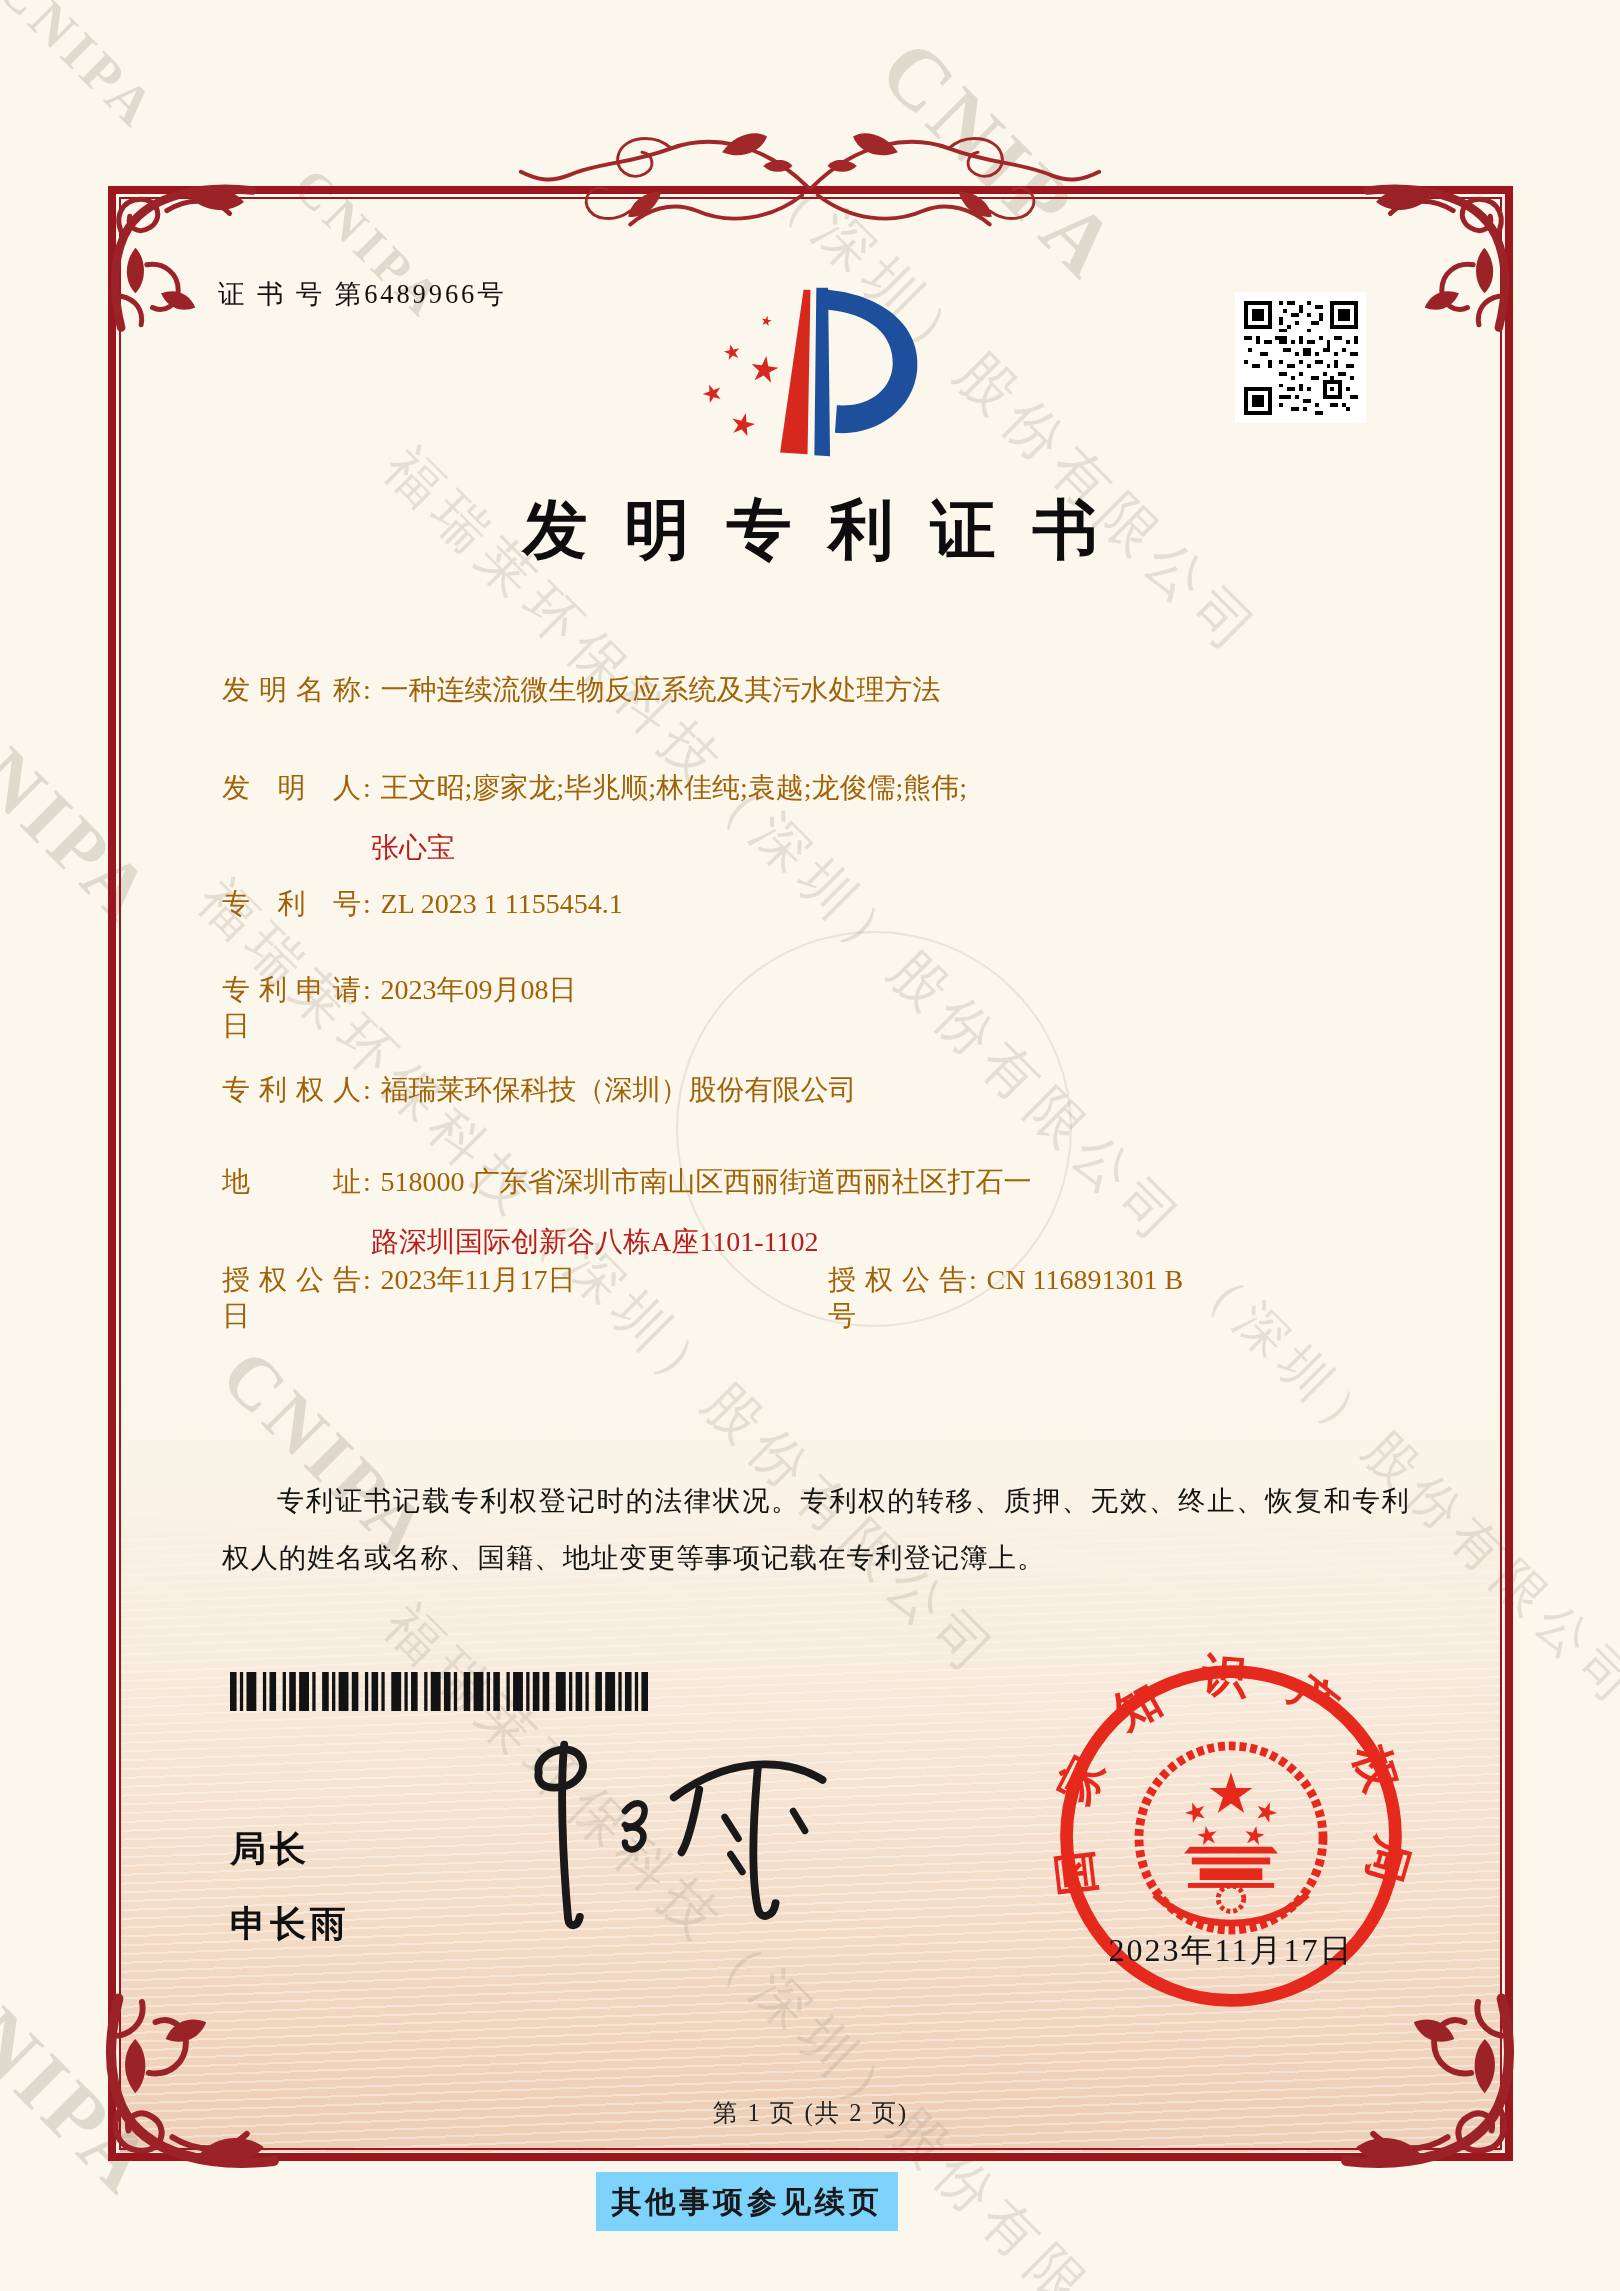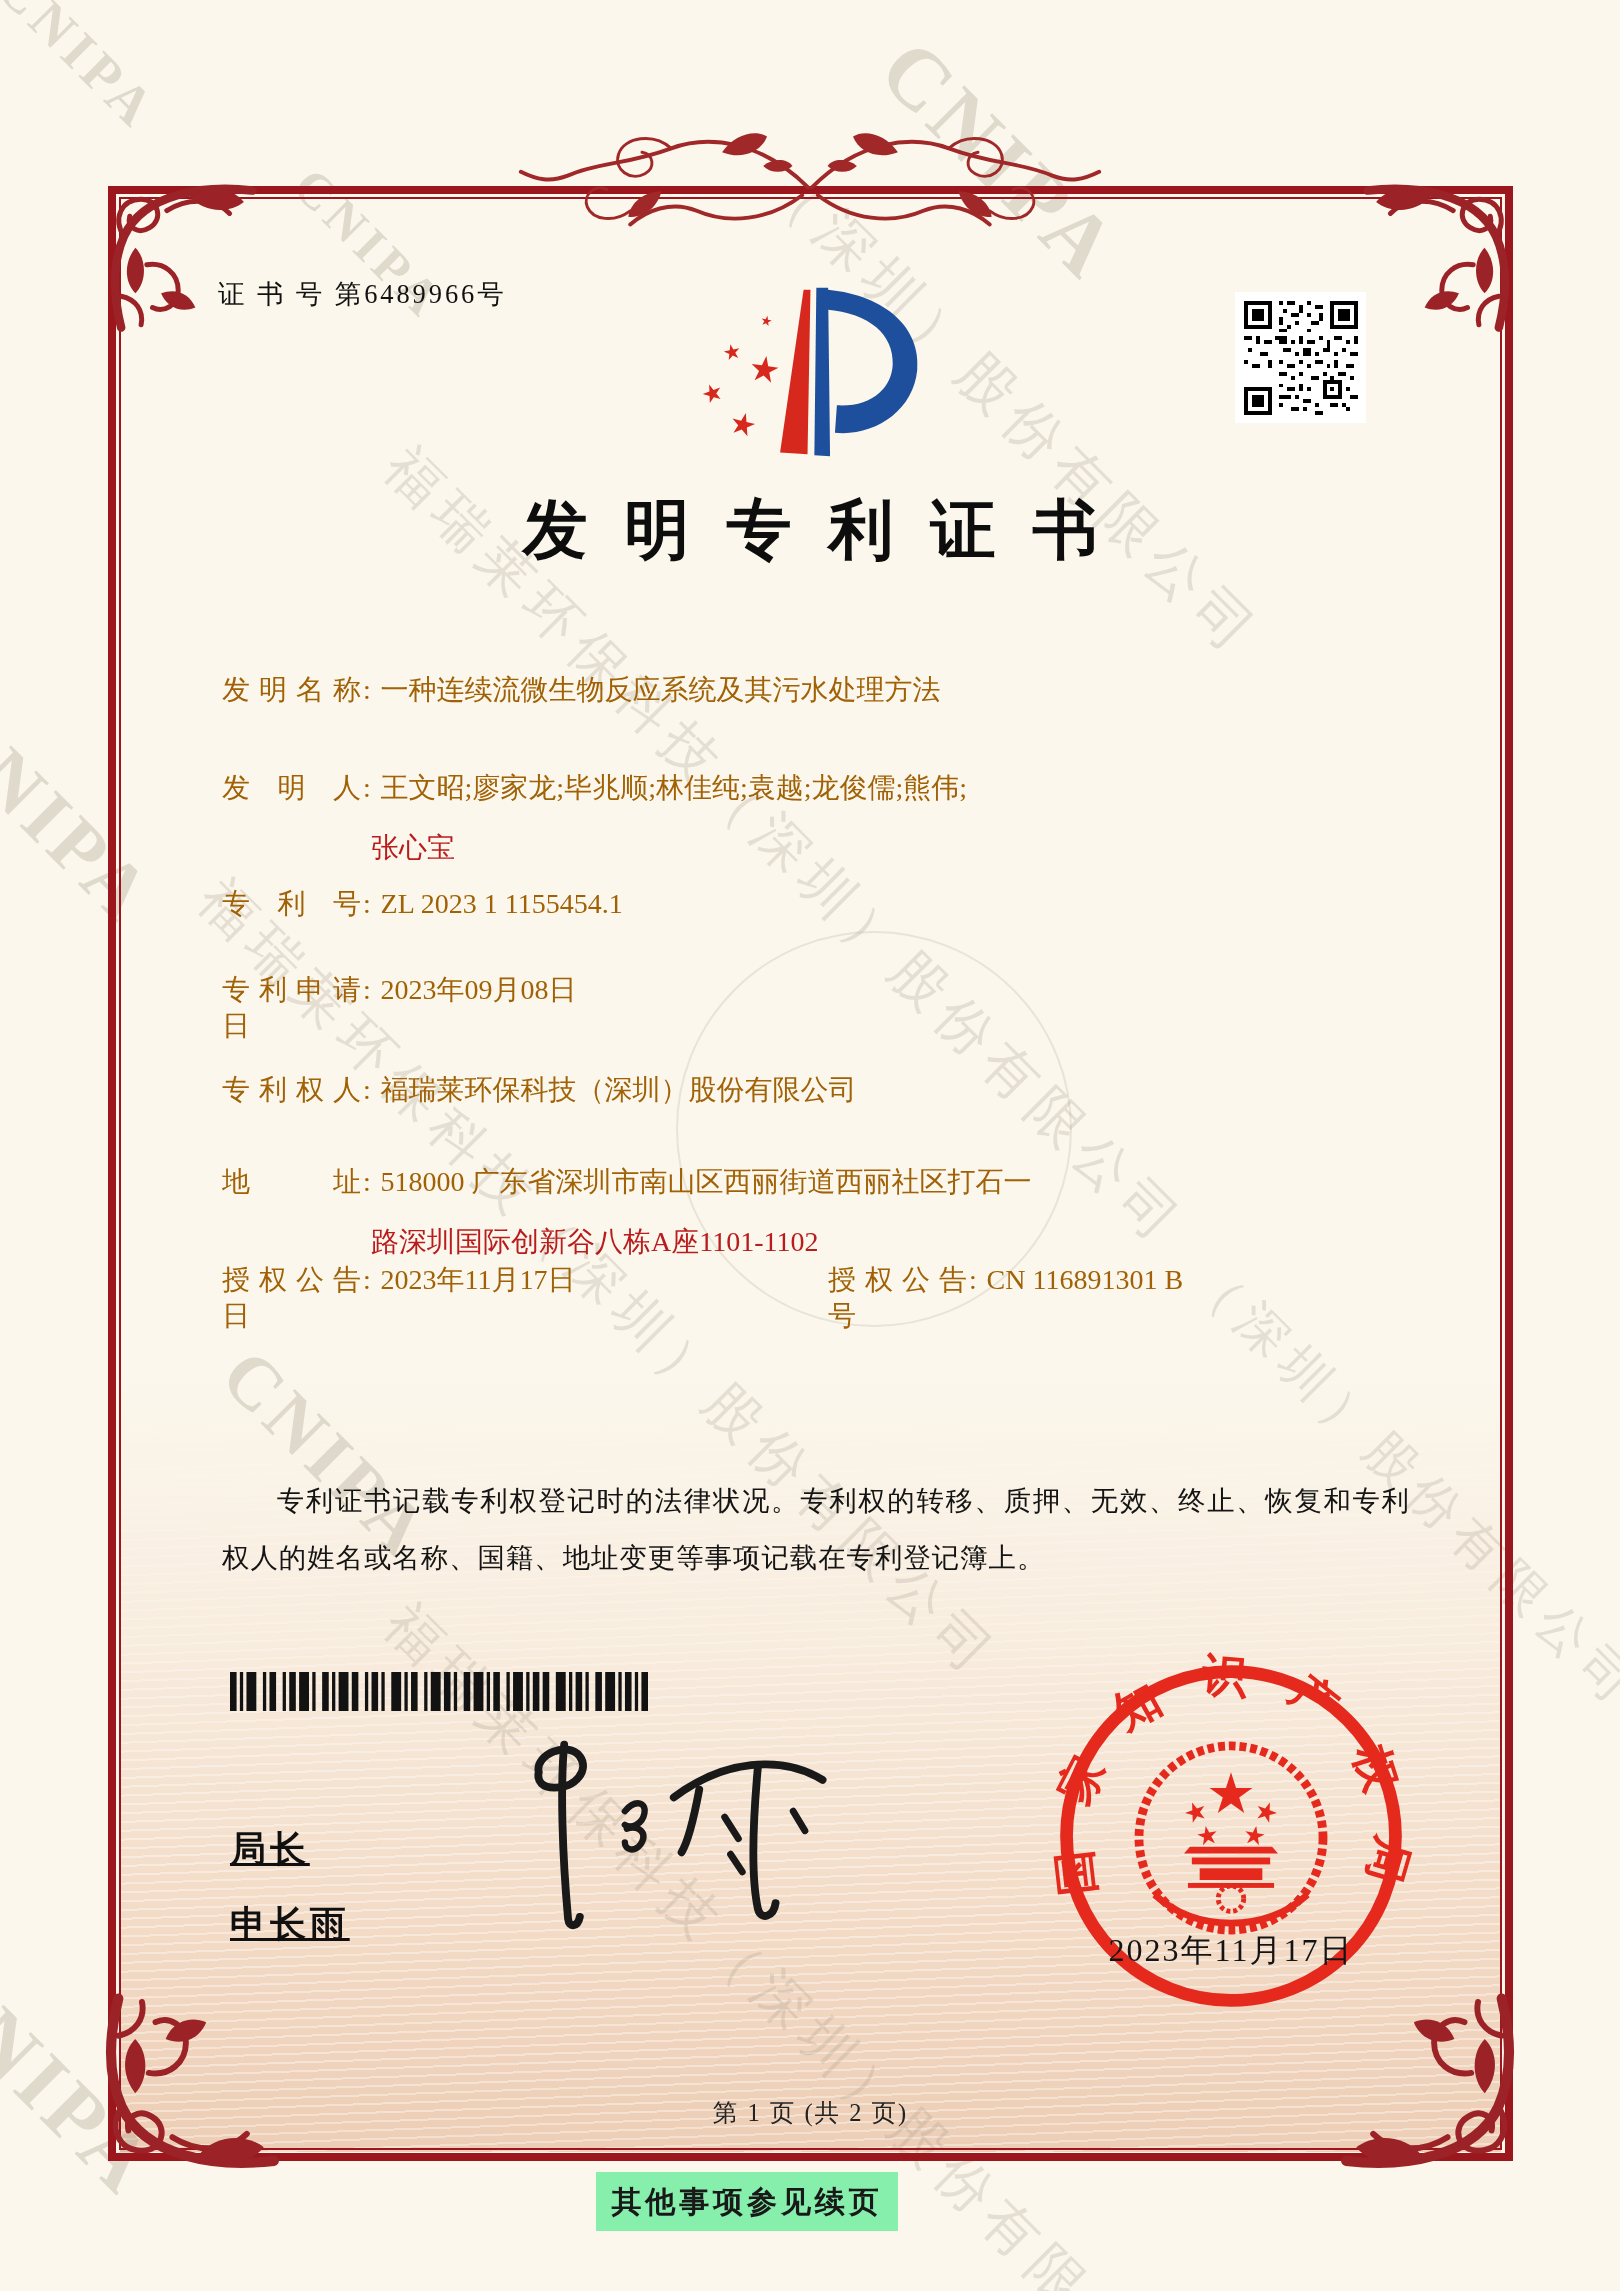--- a/index.html
+++ b/index.html
@@ -36,28 +36,28 @@
   .col{padding:0 9.8px 0 2px;}
   .val{white-space:nowrap;}
   .cont{position:absolute;z-index:5;left:371px;font-size:28px;color:#b91c1c;}
   .grant2{position:absolute;left:606px;top:0;display:flex;}
   
   .para{position:absolute;z-index:5;left:222px;width:1188px;font-size:27.4px;line-height:2.07;
       text-indent:2em;text-align:justify;letter-spacing:1px;color:#141414;}
   
   .barcode{position:absolute;z-index:5;left:230px;top:1672px;}
   .hei{position:absolute;z-index:5;font-family:"Liberation Sans","DejaVu Sans",sans-serif;
-      font-weight:700;font-size:36px;color:#101010;letter-spacing:3.9px;text-decoration:underline;}
+      font-weight:700;font-size:36px;color:#101010;letter-spacing:3.9px;}
   .sig{position:absolute;z-index:5;left:478px;top:1727px;}
   .seal-svg{position:absolute;z-index:5;left:1045px;top:1650px;}
   .seal-date{position:absolute;z-index:6;left:1045px;top:1929px;width:372px;text-align:center;
       font-size:32px;letter-spacing:2px;color:#141414;}
   .page-info{position:absolute;z-index:5;left:108px;top:2096px;width:1405px;text-align:center;
       font-size:24.5px;letter-spacing:2px;color:#222;font-family:Liberation Serif, serif;}
-  .cont-note{position:absolute;z-index:5;left:596px;top:2172px;width:302px;height:59px;background:#86efac;
+  .cont-note{position:absolute;z-index:5;left:596px;top:2172px;width:302px;height:59px;background:#7dd3fc;
       text-align:center;line-height:59px;font-size:30px;font-weight:700;letter-spacing:3.9px;color:#191919;}
 </style>
 </head>
 <body>
 
 <div class="page">
 
   <svg width="0" height="0" style="position:absolute">
     <defs>
       <path id="st" d="M0,-10 L2.245,-3.09 L9.511,-3.09 L3.633,1.18 L5.878,8.09 L0,3.82 L-5.878,8.09 L-3.633,1.18 L-9.511,-3.09 L-2.245,-3.09 Z"></path>

